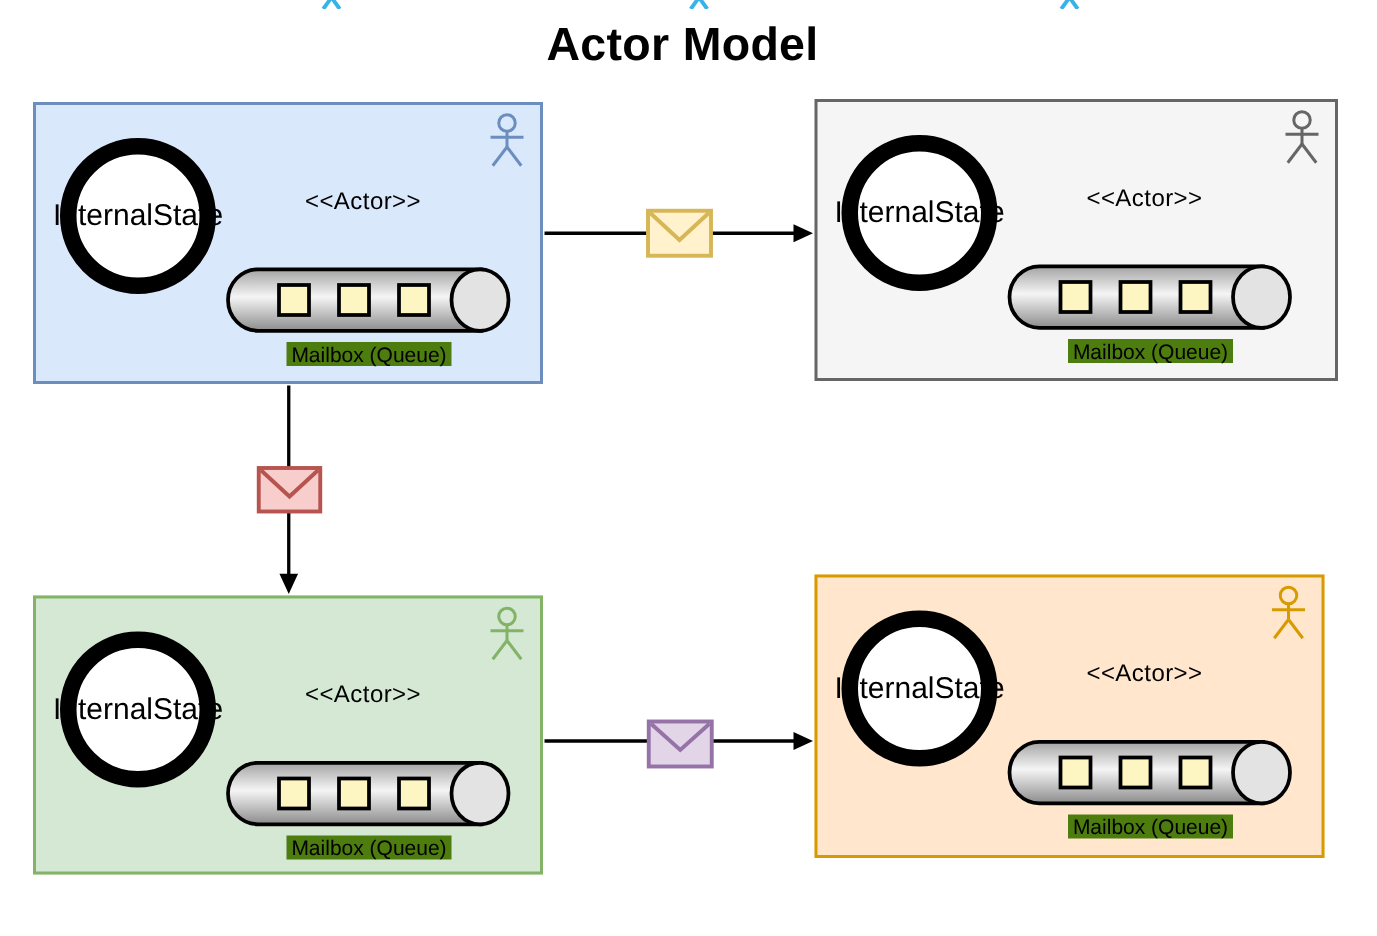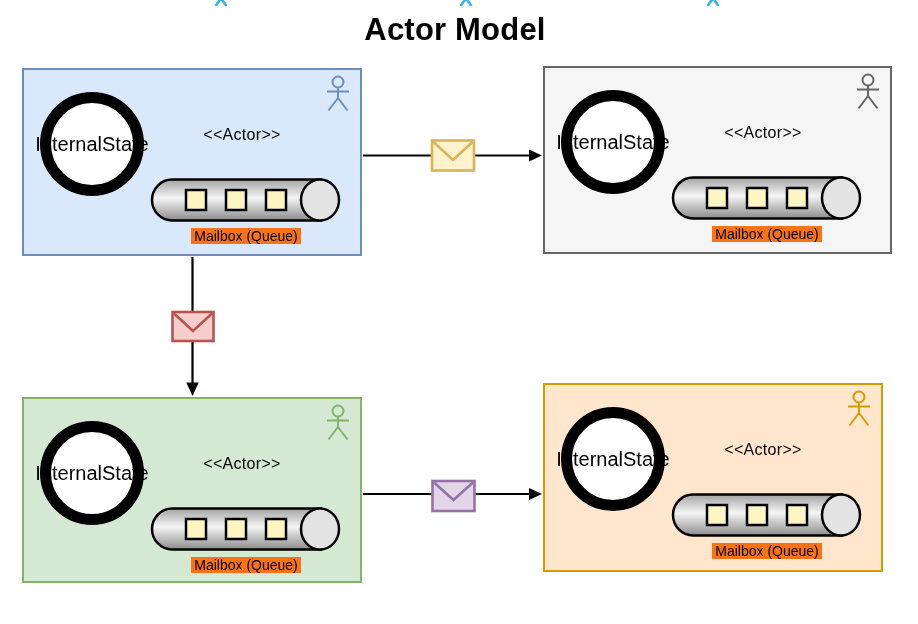--- a/index.html
+++ b/index.html
@@ -29,21 +29,21 @@
   .stereotype {
     position:absolute; left:133px; top:36px; width:170px; text-align:center;
     font-size:16px; letter-spacing:0.3px;margin-top:20px;
   }
   .figure { position:absolute; top:5px; right:9px; }
   .cylinder { position:absolute; left:126px; top:107px; }
   .mailbox-label {
     position:absolute; left:106px; top:158px; width:232px; text-align:center;
     font-size:14px;
   }
-  .mailbox-label span { background:#f97316; padding:0 3px; }
+  .mailbox-label span { background:#4d7c0f; padding:0 3px; }
 
   .connectors { position:absolute; left:0; top:0; pointer-events:none; }
   .arrow-line { stroke:#000; stroke-width:2.2; }
   .arrow-head { fill:#000; stroke:none; }
   .envelope { stroke-width:2.6; }
   .envelope polyline { fill:none; }
   .figure-glyph { fill:none; stroke-width:2; }
   .slots { stroke:#000; stroke-width:2.5; }
 </style>
 </head>

